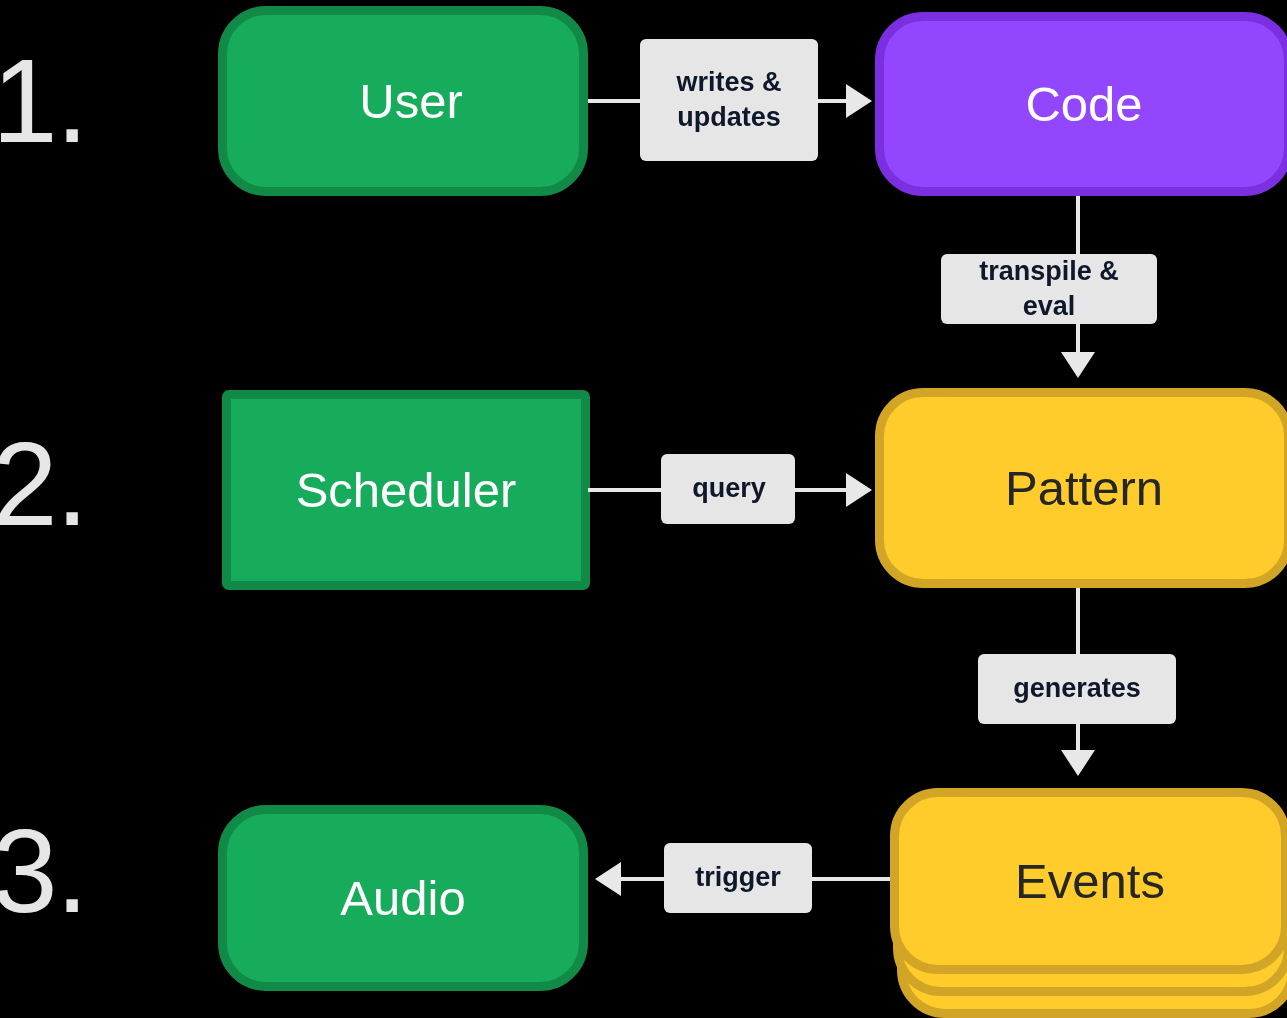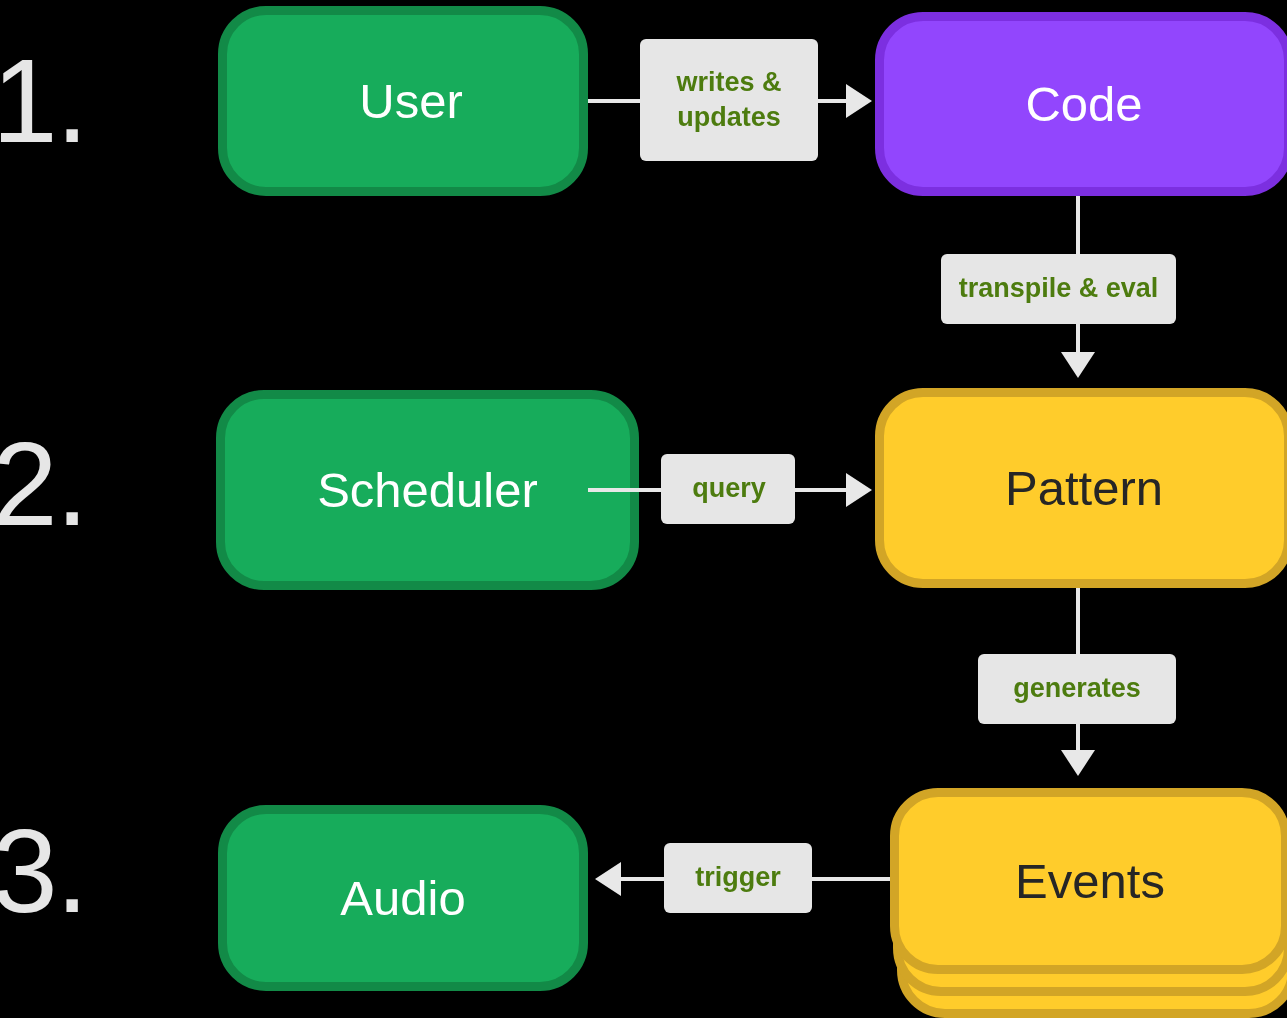--- a/index.html
+++ b/index.html
@@ -117,21 +117,21 @@
     border-left: 17px solid transparent;
     border-right: 17px solid transparent;
     border-top: 26px solid #E8E8E8;
   }
 
   
   .edge-label {
     position: absolute;
     box-sizing: border-box;
     background: #E6E6E6;
-    color: #4d7c0f;
+    color: #0f172a;
     border-radius: 6px;
     font-family: "Liberation Sans", sans-serif;
     font-size: 27px;
     font-weight: bold;
     line-height: 1.30;
     text-align: center;
     display: flex;
     align-items: center;
     justify-content: center;
     padding: 10px 14px;
@@ -161,23 +161,23 @@
 updates</div>
 
   <div class="node node-purple" style="left:875px; top:12px; width:418px; height:184px;">
     <span>Code</span>
   </div>
 
   <div class="edge-line-v" style="left:1076px; top:196px; height:62px;"></div>
   <div class="edge-line-v" style="left:1076px; top:322px; height:38px;"></div>
   <div class="arrowhead arrow-down" style="left:1061px; top:352px;"></div>
 
-  <div class="edge-label" style="left:941px; top:254px; width:235px; height:70px;">transpile &amp; eval</div>
-
-  <div class="node node-green" style="left:216px; top:390px; width:423px; height:200px;">
+  <div class="edge-label" style="left:941px; top:254px; width:216px; height:70px;">transpile &amp; eval</div>
+
+  <div class="node node-green" style="left:222px; top:390px; width:368px; height:200px;border-radius:7px;">
     <span>Scheduler</span>
   </div>
 
   <div class="edge-line-h" style="left:588px; top:488px; width:78px;"></div>
   <div class="edge-line-h" style="left:792px; top:488px; width:60px;"></div>
   <div class="arrowhead arrow-right" style="left:846px; top:473px;"></div>
 
   <div class="edge-label" style="left:661px; top:454px; width:134px; height:70px;padding-left:16px;">query</div>
 
   <div class="node node-yellow" style="left:875px; top:388px; width:418px; height:200px;">

